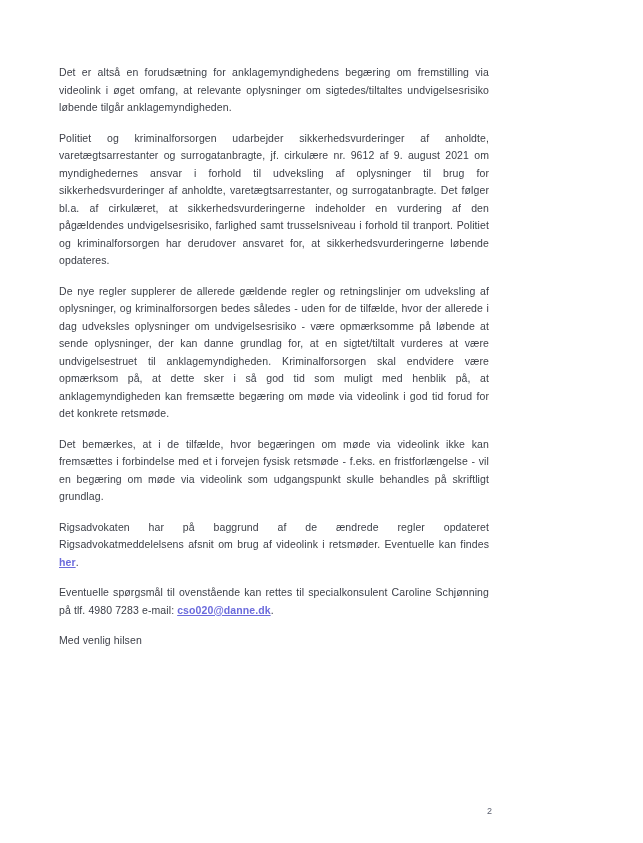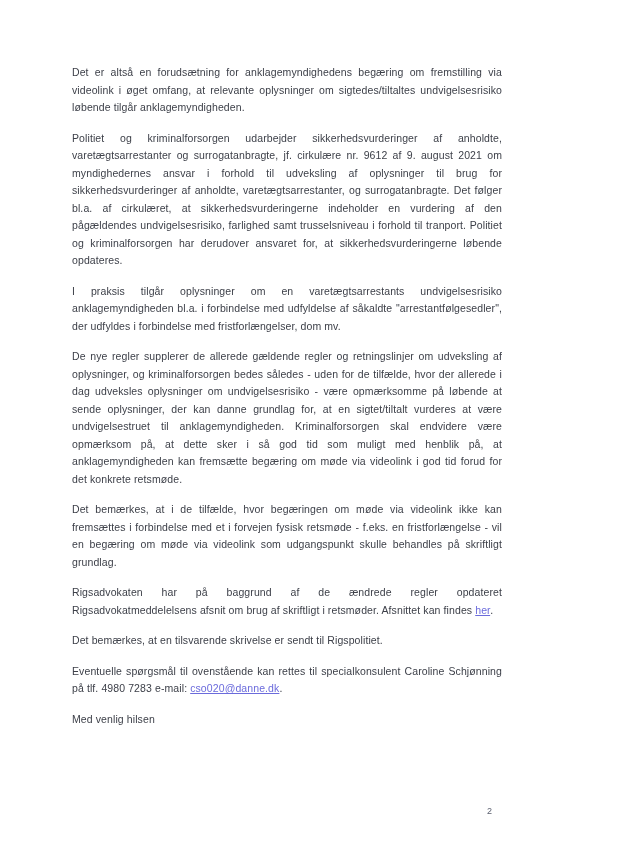--- a/index.html
+++ b/index.html
@@ -8,61 +8,60 @@
     position: relative;
     width: 643px;
     height: 843px;
     background: var(--page-bg, #ffffff);
     font-family: "Liberation Sans", sans-serif;
     color: var(--text-color, #3d4049);
     overflow: hidden;
   }
   .content {
     position: absolute;
-    left: 72px;
+    left: 59px;
     top: 64px;
     width: 430px;
   }
   p.para {
     margin: 0 0 13px 0;
     font-size: 10.5px;
     line-height: 17.5px;
     text-align: justify;
     letter-spacing: 0.1px;
     font-weight: bold;
     -webkit-text-stroke: 0;
   }
   
   p.para { font-weight: normal; }
   p.closing { }
   a.doc-link {
     color: var(--link-color, #6b6bdc);
     text-decoration: underline;
     cursor: pointer;
+    font-weight: bold;
   }
   .page-number {
     position: absolute;
     top: 806px;
     left: 62px;
     width: 430px;
     text-align: right;
     font-size: 9px;
     color: var(--pagenum-color, #5a5f6e);
   }
 </style>
 </head>
 <body>
 
 <div class="page">
   <div class="content">
 
   <p class="para"><span>Det er altså en forudsætning for anklagemyndighedens begæring om fremstilling via videolink i øget omfang, at relevante oplysninger om sigtedes/tiltaltes undvigelsesrisiko løbende tilgår anklagemyndigheden.</span></p>
       <p class="para"><span>Politiet og kriminalforsorgen udarbejder sikkerhedsvurderinger af anholdte, varetægtsarrestanter og surrogatanbragte, jf. cirkulære nr. 9612 af 9. august 2021 om myndighedernes ansvar i forhold til udveksling af oplysninger til brug for sikkerhedsvurderinger af anholdte, varetægtsarrestanter, og surrogatanbragte. Det følger bl.a. af cirkulæret, at sikkerhedsvurderingerne indeholder en vurdering af den pågældendes undvigelsesrisiko, farlighed samt trusselsniveau i forhold til tranport. Politiet og kriminalforsorgen har derudover ansvaret for, at sikkerhedsvurderingerne løbende opdateres.</span></p>
-      <p class="para"><span>I praksis tilgår oplysninger om en varetægtsarrestants undvigelsesrisiko anklagemyndigheden bl.a. i forbindelse med udfyldelse af såkaldte "arrestantfølgesedler", der udfyldes i forbindelse med fristforlængelser, dom mv.</span></p>
       <p class="para"><span>De nye regler supplerer de allerede gældende regler og retningslinjer om udveksling af oplysninger, og kriminalforsorgen bedes således - uden for de tilfælde, hvor der allerede i dag udveksles oplysninger om undvigelsesrisiko - være opmærksomme på løbende at sende oplysninger, der kan danne grundlag for, at en sigtet/tiltalt vurderes at være undvigelsestruet til anklagemyndigheden. Kriminalforsorgen skal endvidere være opmærksom på, at dette sker i så god tid som muligt med henblik på, at anklagemyndigheden kan fremsætte begæring om møde via videolink i god tid forud for det konkrete retsmøde.</span></p>
       <p class="para"><span>Det bemærkes, at i de tilfælde, hvor begæringen om møde via videolink ikke kan fremsættes i forbindelse med et i forvejen fysisk retsmøde - f.eks. en fristforlængelse - vil en begæring om møde via videolink som udgangspunkt skulle behandles på skriftligt grundlag.</span></p>
-      <p class="para"><span>Rigsadvokaten har på baggrund af de ændrede regler opdateret Rigsadvokatmeddelelsens afsnit om brug af skriftligt i retsmøder. Afsnittet kan findes </span><a class="doc-link" href="#">her</a><span>.</span></p>
-      <p class="para"><span>Det bemærkes, at en tilsvarende skrivelse er sendt til Rigspolitiet.</span></p>
+      <p class="para"><span>Rigsadvokaten har på baggrund af de ændrede regler opdateret Rigsadvokatmeddelelsens afsnit om brug af videolink i retsmøder. Eventuelle kan findes </span><a class="doc-link" href="#">her</a><span>.</span></p>
       <p class="para"><span>Eventuelle spørgsmål til ovenstående kan rettes til specialkonsulent Caroline Schjønning på tlf. 4980 7283 e-mail: </span><a class="doc-link" href="#">cso020@danne.dk</a><span>.</span></p>
       <p class="para closing"><span>Med venlig hilsen</span></p>
     </div>
   <div class="page-number">2</div>
 </div>
 
 </body></html>

